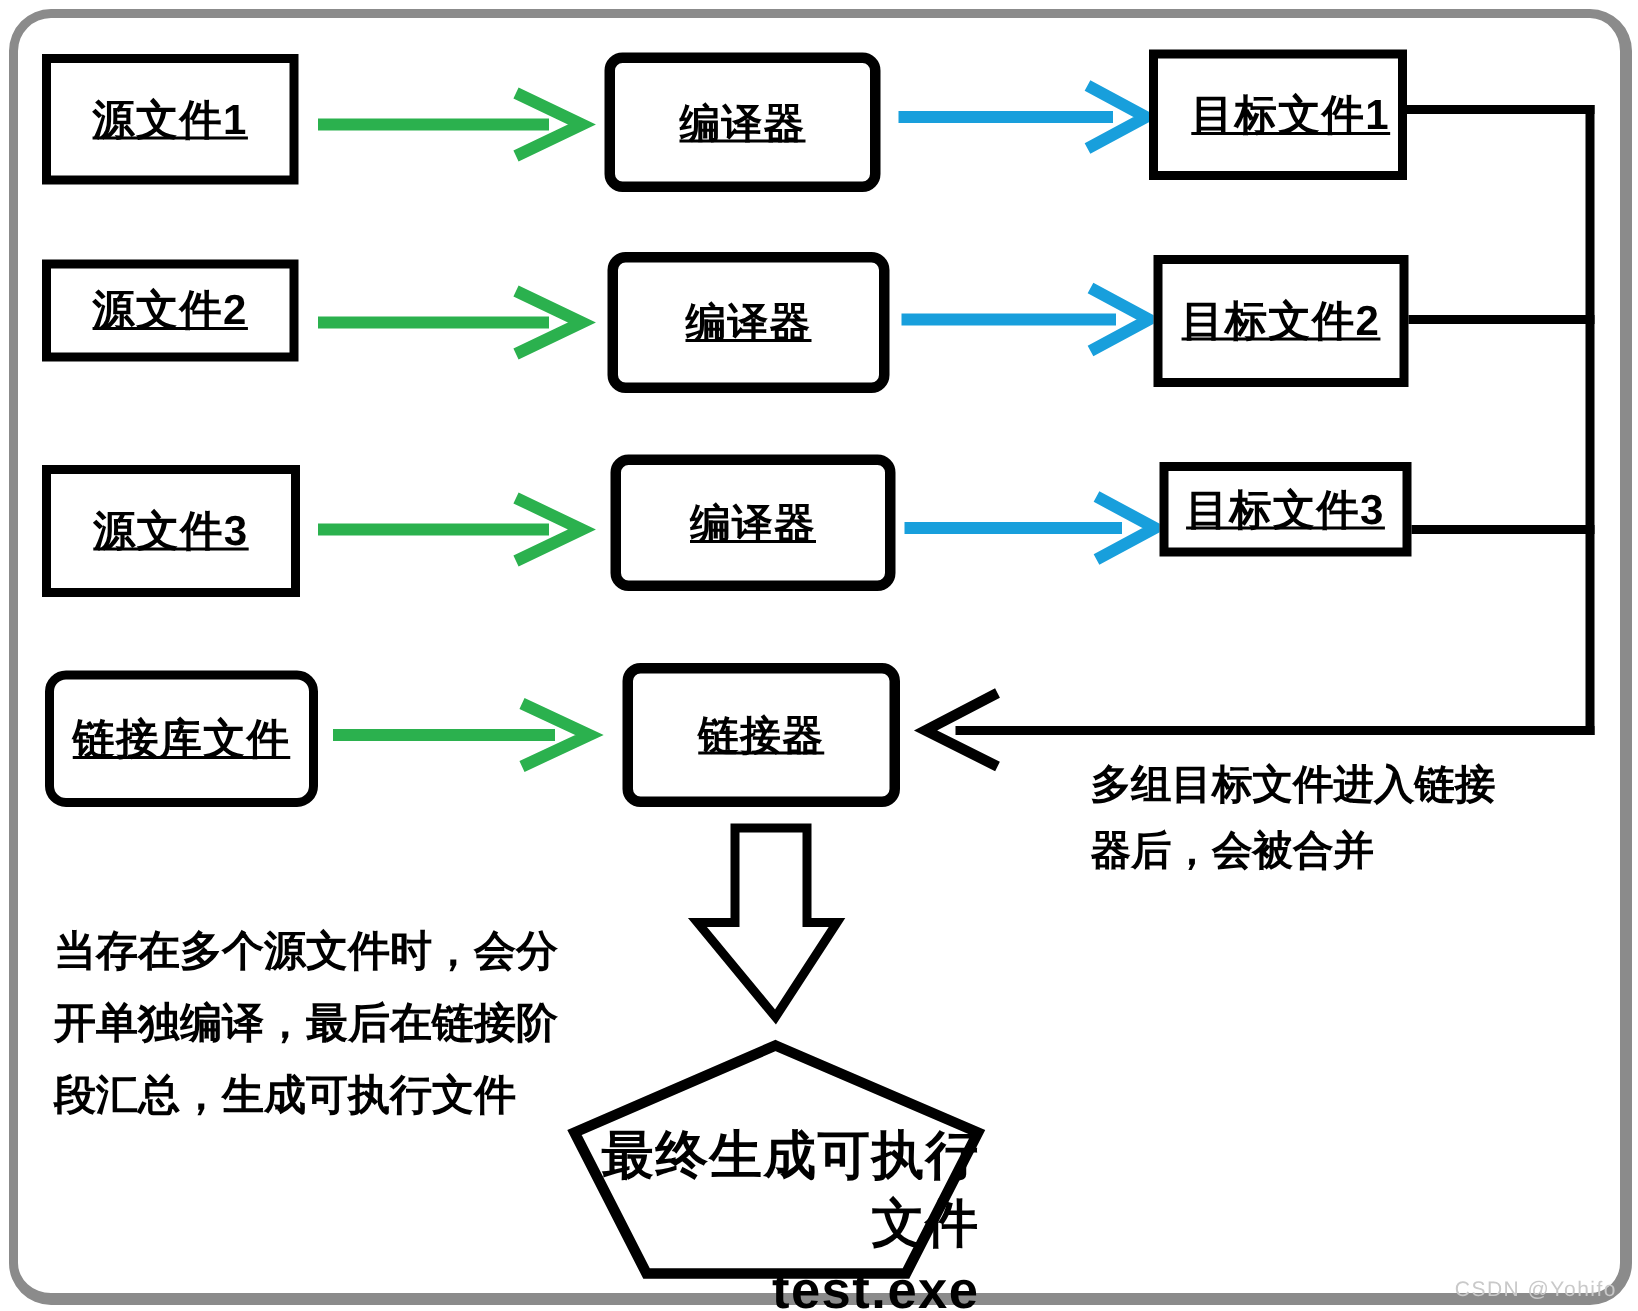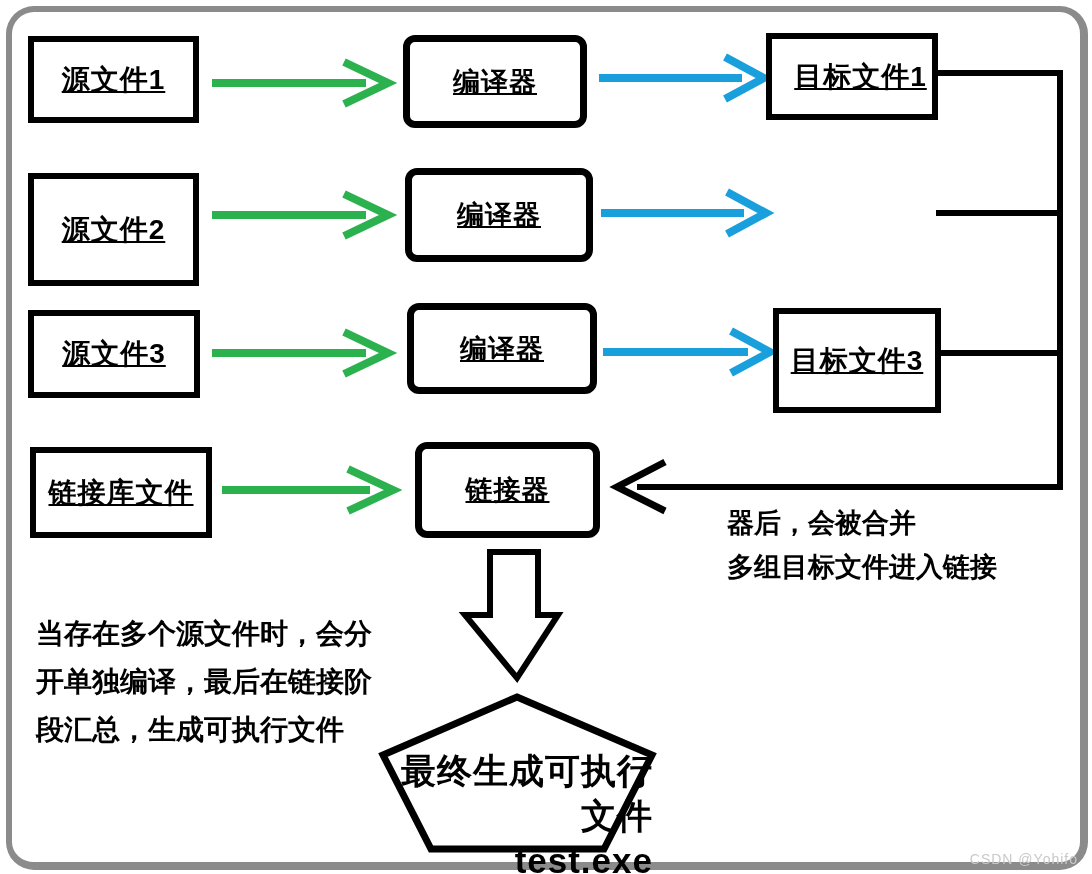--- a/index.html
+++ b/index.html
@@ -77,58 +77,61 @@
     <path class="stroke-black-head" d="M665 462 L617 487 L665 511"></path>
 
     <polygon class="shape" stroke-width="6" points="490,552 538,552 538,615 558,615 517,678 465,615 490,615"></polygon>
 
     <polygon class="shape" stroke-width="7" points="517,697 652,755 604,849 431,849 383,755"></polygon>
   </svg>
 
   <div class="box" style="left:28px;top:36px;width:171px;height:87px;">
     <span>源文件1</span>
   </div>
-  <div class="box" style="left:28px;top:173px;width:171px;height:113px;">
+  <div class="box" style="left:28px;top:173px;width:171px;height:68px;">
     <span>源文件2</span>
   </div>
   <div class="box" style="left:28px;top:310px;width:172px;height:88px;">
     <span>源文件3</span>
   </div>
-  <div class="box" style="left:30px;top:447px;width:182px;height:91px;">
+  <div class="box" style="left:30px;top:447px;width:182px;height:91px;border-radius:14px;">
     <span>链接库文件</span>
   </div>
 
   <div class="box rounded" style="left:403px;top:35px;width:184px;height:93px;">
     <span>编译器</span>
   </div>
   <div class="box rounded" style="left:405px;top:168px;width:188px;height:94px;">
     <span>编译器</span>
   </div>
   <div class="box rounded" style="left:407px;top:303px;width:190px;height:91px;">
     <span>编译器</span>
   </div>
   <div class="box rounded" style="left:415px;top:442px;width:185px;height:96px;">
     <span>链接器</span>
   </div>
 
   <div class="box" style="left:766px;top:33px;width:172px;height:87px;padding-left:17px;">
     <span>目标文件1</span>
   </div>
-  <div class="box" style="left:773px;top:308px;width:168px;height:105px;">
+  <div class="box" style="left:769px;top:170px;width:170px;height:88px;">
+    <span>目标文件2</span>
+  </div>
+  <div class="box" style="left:773px;top:308px;width:168px;height:63px;">
     <span>目标文件3</span>
   </div>
 
   <div class="pentagon-text">
     <div>最终生成可执行文件</div>
     <div>test.exe</div>
   </div>
 
   <div class="note note-right">
+    <div>多组目标文件进入链接</div>
     <div>器后，会被合并</div>
-    <div>多组目标文件进入链接</div>
   </div>
 
   <div class="note note-left">
     <div>当存在多个源文件时，会分</div>
     <div>开单独编译，最后在链接阶</div>
     <div>段汇总，生成可执行文件</div>
   </div>
 
   <div class="watermark">CSDN @Yohifo</div>
 

